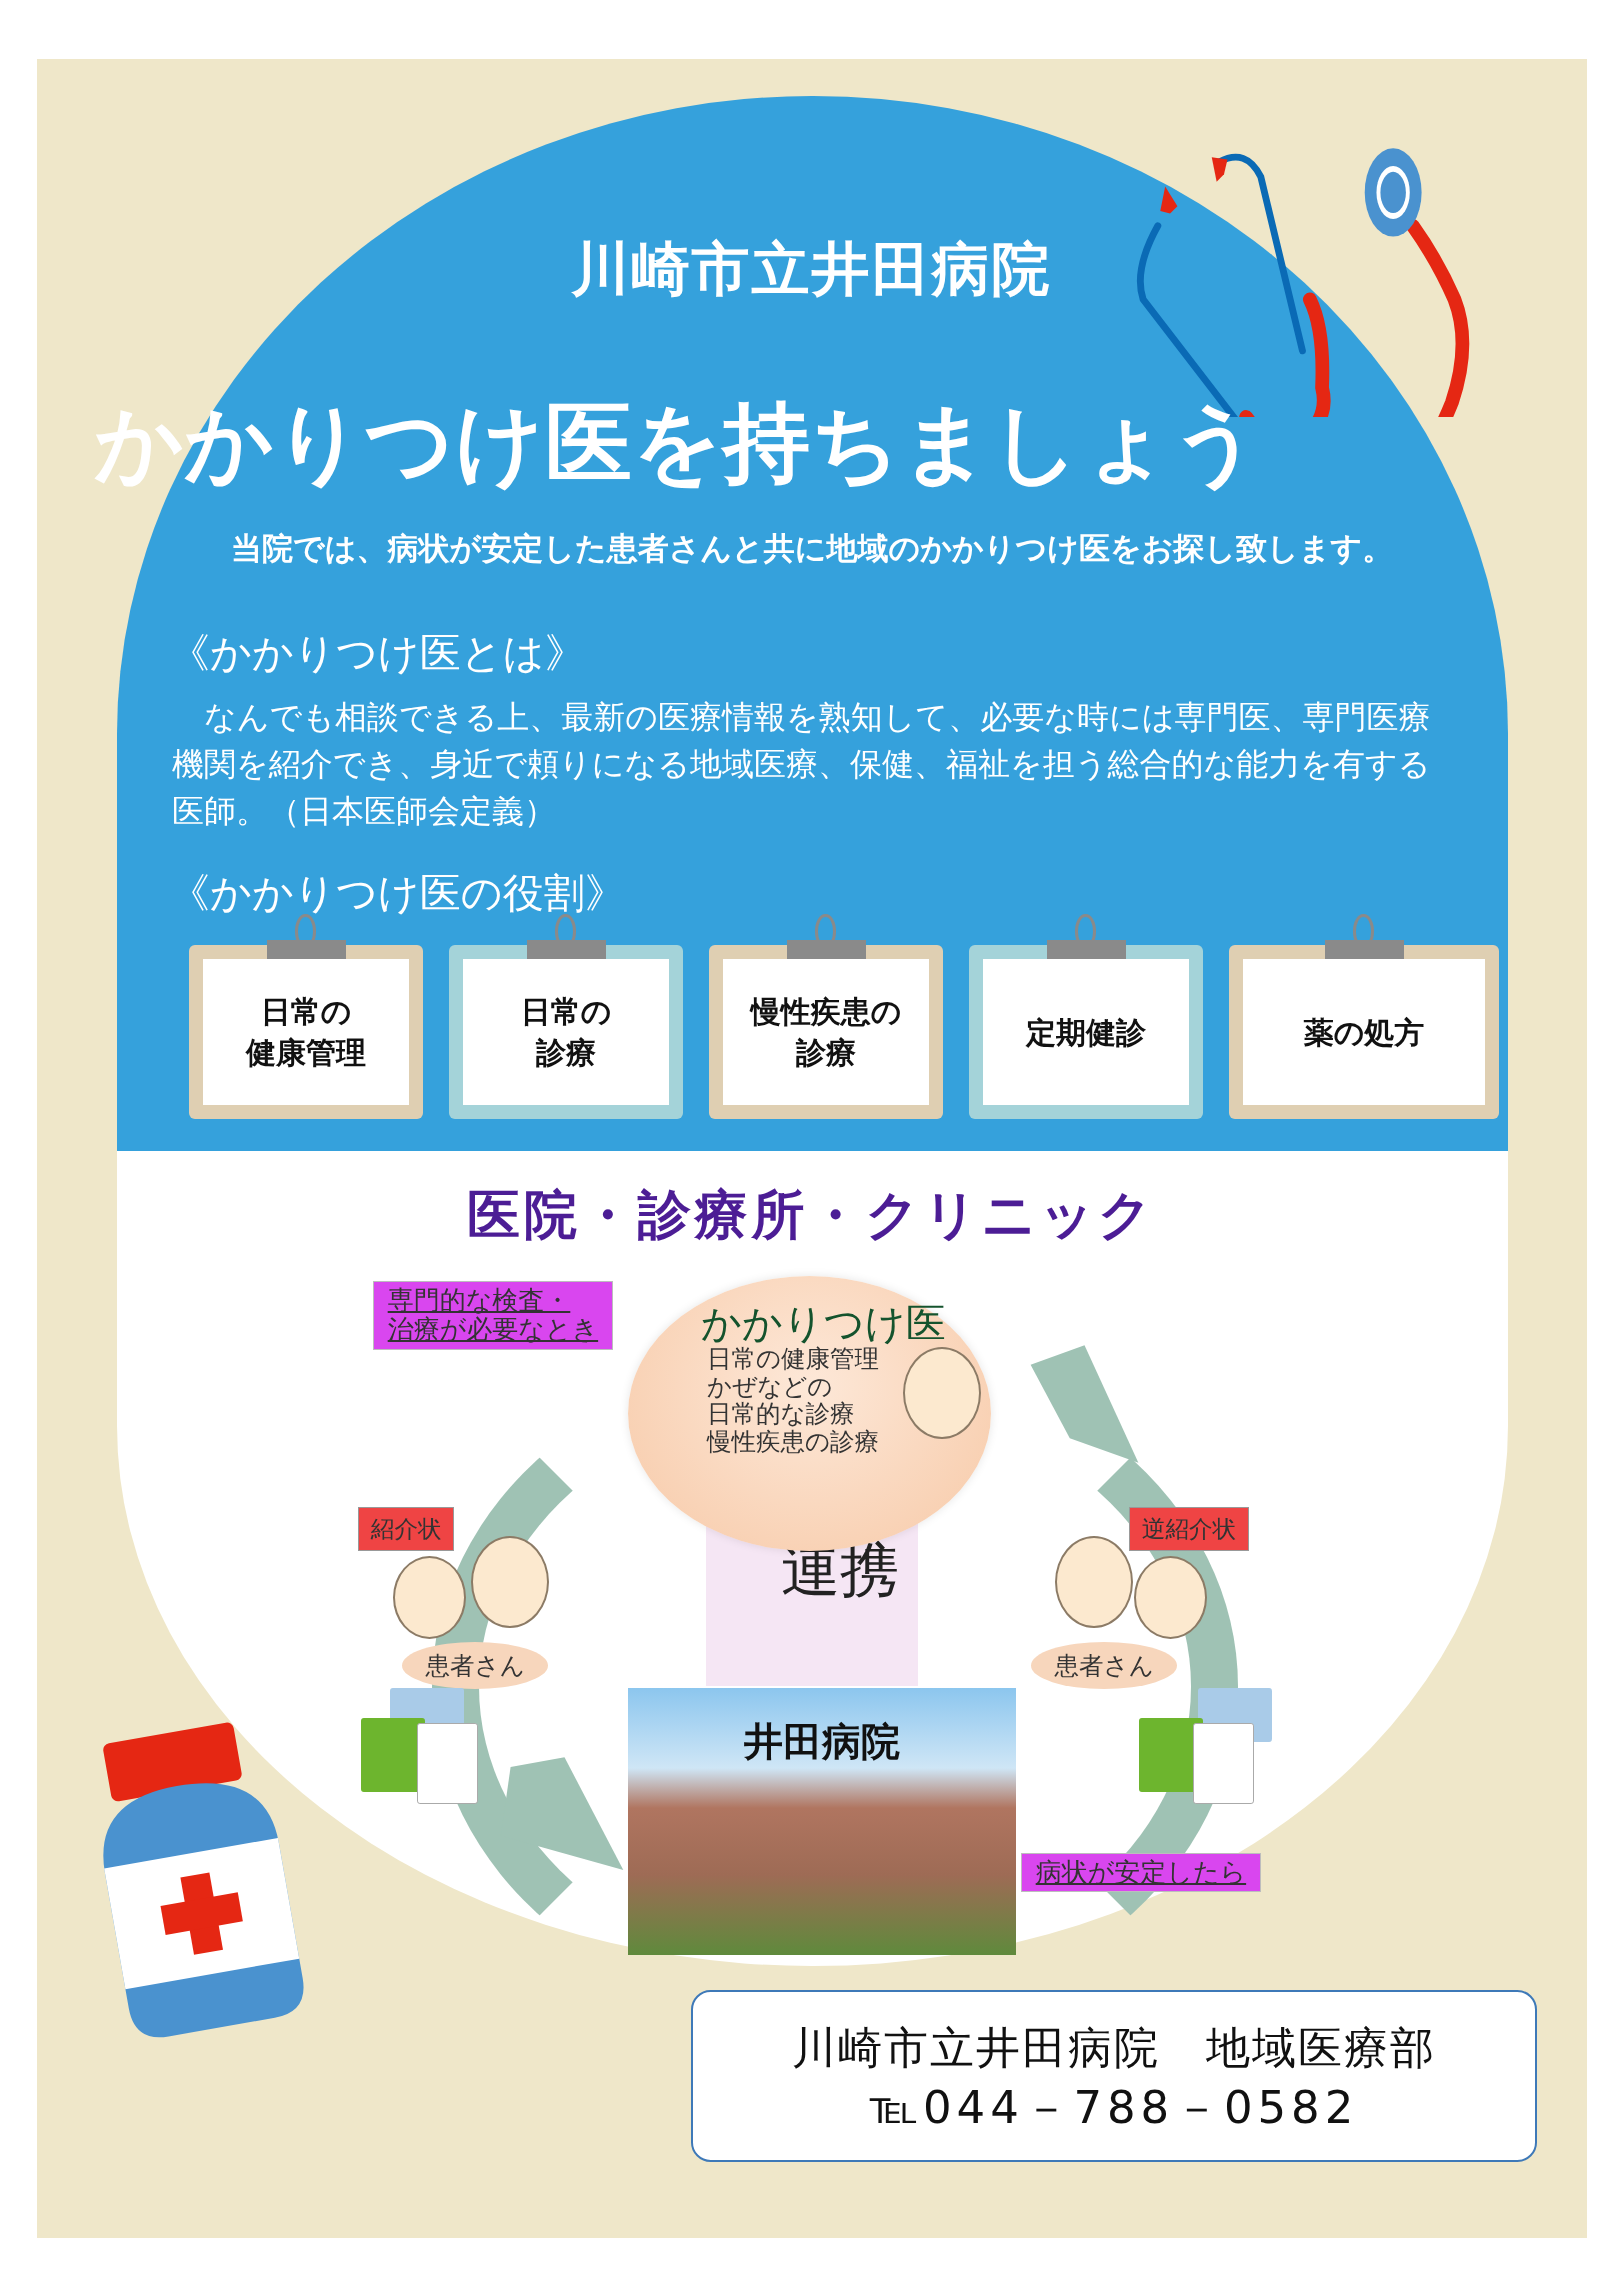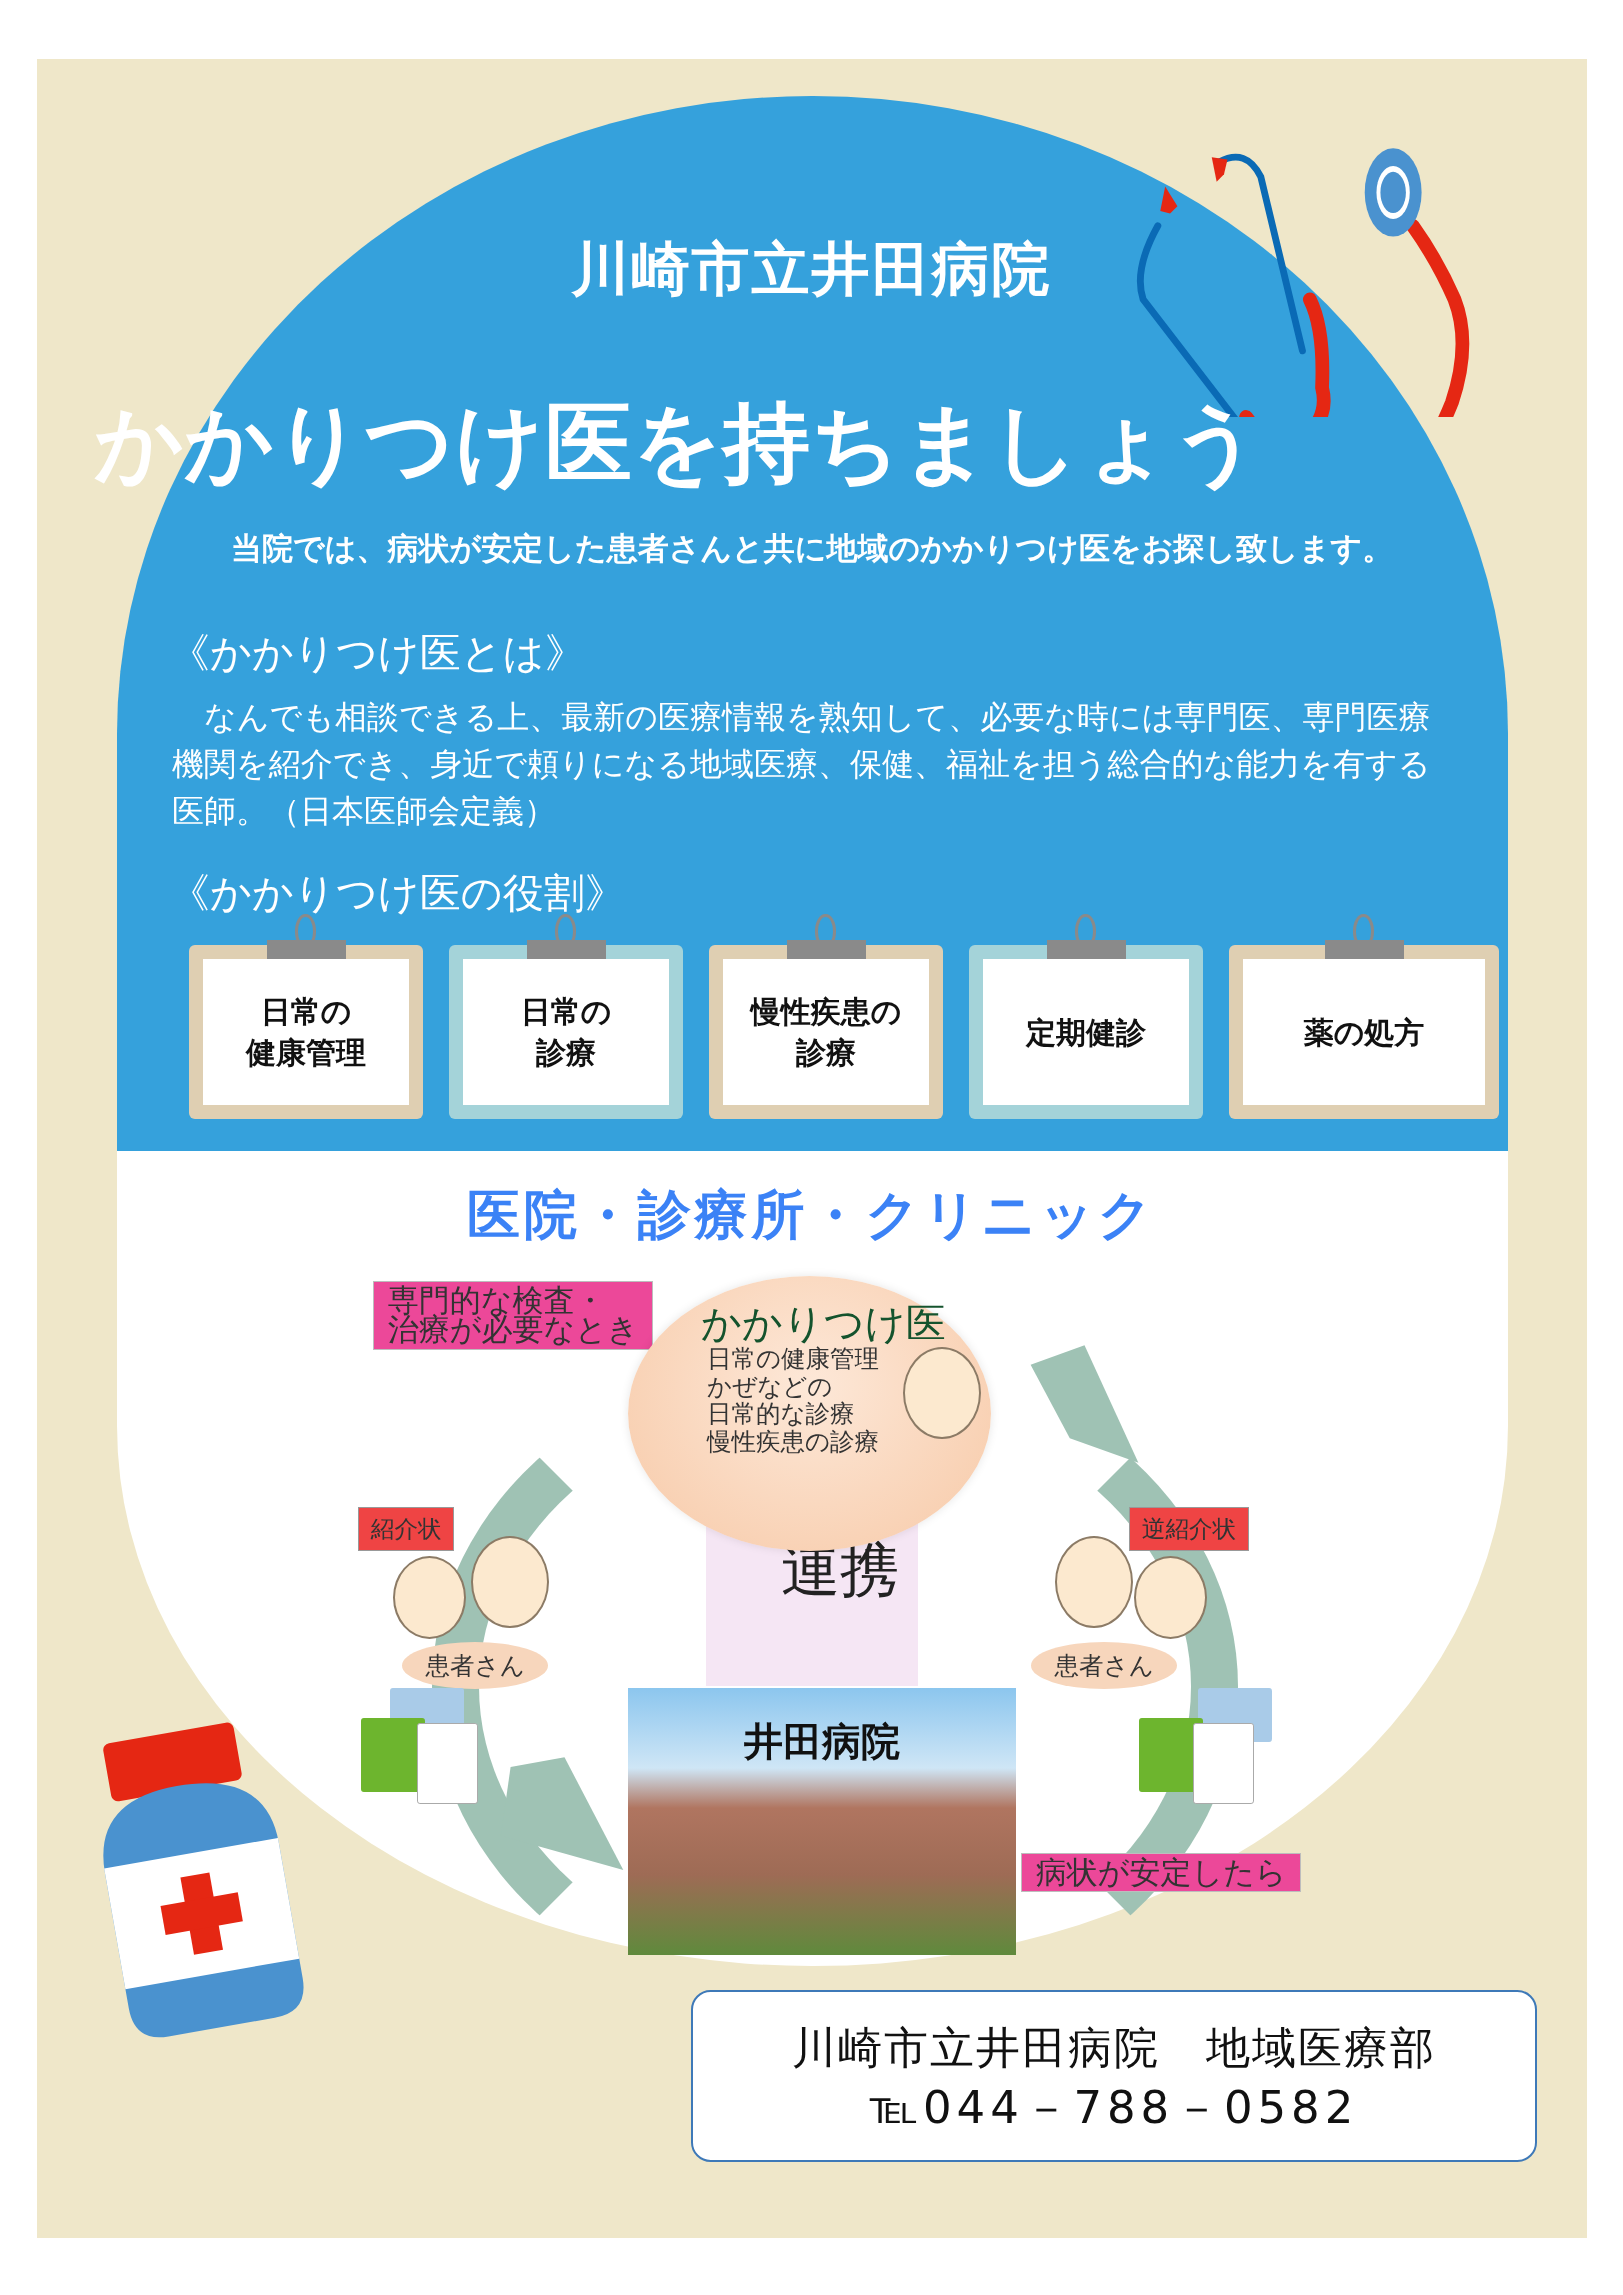--- a/index.html
+++ b/index.html
@@ -20,22 +20,22 @@
   #roles-heading { left:169px; top:866px; font-size:41px; }
   .clip { position:absolute; top:945px; width:234px; height:174px; border-radius:5.9px; }
   .clip .sheet { position:absolute; left:13.7px; top:13.7px; right:13.7px; bottom:13.7px; background:#fff;
                  display:flex; align-items:center; justify-content:center; text-align:center;
                  font-size:30px; font-weight:bold; color:#111; line-height:41px; }
   .clip .clamp { position:absolute; left:50%; margin-left:-39px; top:-4.9px; width:79px; height:36px; background:#8A8A8A; }
   .clip .ring { position:absolute; left:50%; margin-left:-10.8px; top:-31px; width:14.7px; height:28.5px;
                 border:3.4px solid #8A8A8A; border-radius:50%; }
   .tan { background:#DFCFB2; }
   .teal { background:#A4D3D9; }
-  #diagram-title { left:0; width:1623px; top:1180px; text-align:center; font-size:53px; font-weight:bold; color:#3b82f6; letter-spacing:3.9px; }
-  .greybox { position:absolute; background:#ec4899; border:1.5px solid #BDBDBD; color:#333; font-size:31px; line-height:29.4px; padding:3.9px 13.7px; }
+  #diagram-title { left:0; width:1623px; top:1180px; text-align:center; font-size:53px; font-weight:bold; color:#4c1d95; letter-spacing:3.9px; }
+  .greybox { position:absolute; background:#d946ef; border:1.5px solid #BDBDBD; color:#333; font-size:26px; line-height:29.4px; padding:3.9px 13.7px;text-decoration:underline; }
   #oval { left:628px; top:1276px; width:363px; height:275px; border-radius:50%;
           background:radial-gradient(ellipse at 50% 40%, #FDE8D8 0%, #F7C9A7 100%); box-shadow:0 0 9.8px rgba(0,0,0,0.1); }
   #oval-title { left:677px; top:1296px; font-size:40px; color:#14532d;margin-left:24px; }
   #oval-lines { left:707px; top:1345px; font-size:24.5px; line-height:27.5px; color:#333; }
   .arrow-band { position:absolute; border:47px solid #9FC2B4; border-radius:50%; }
   #renkei-band { left:706px; top:1421px; width:212px; height:265px; background:#F5E6F4; }
   #renkei { left:706px; width:212px; top:1531px; text-align:center; font-size:59px; color:#222;padding-left:28px; }
   .tag { position:absolute; background:#ef4444; border:1.5px solid #999; color:#333; font-size:23.6px; padding:4.9px 11.8px; }
   .patient-label { position:absolute; background:#F7D6BC; border-radius:50%; font-size:24.5px; color:#333; padding:6.9px 23.6px; }
   .face { position:absolute; border-radius:50%; background:#FCE9CF; border:2.9px solid #8C7B66; }

